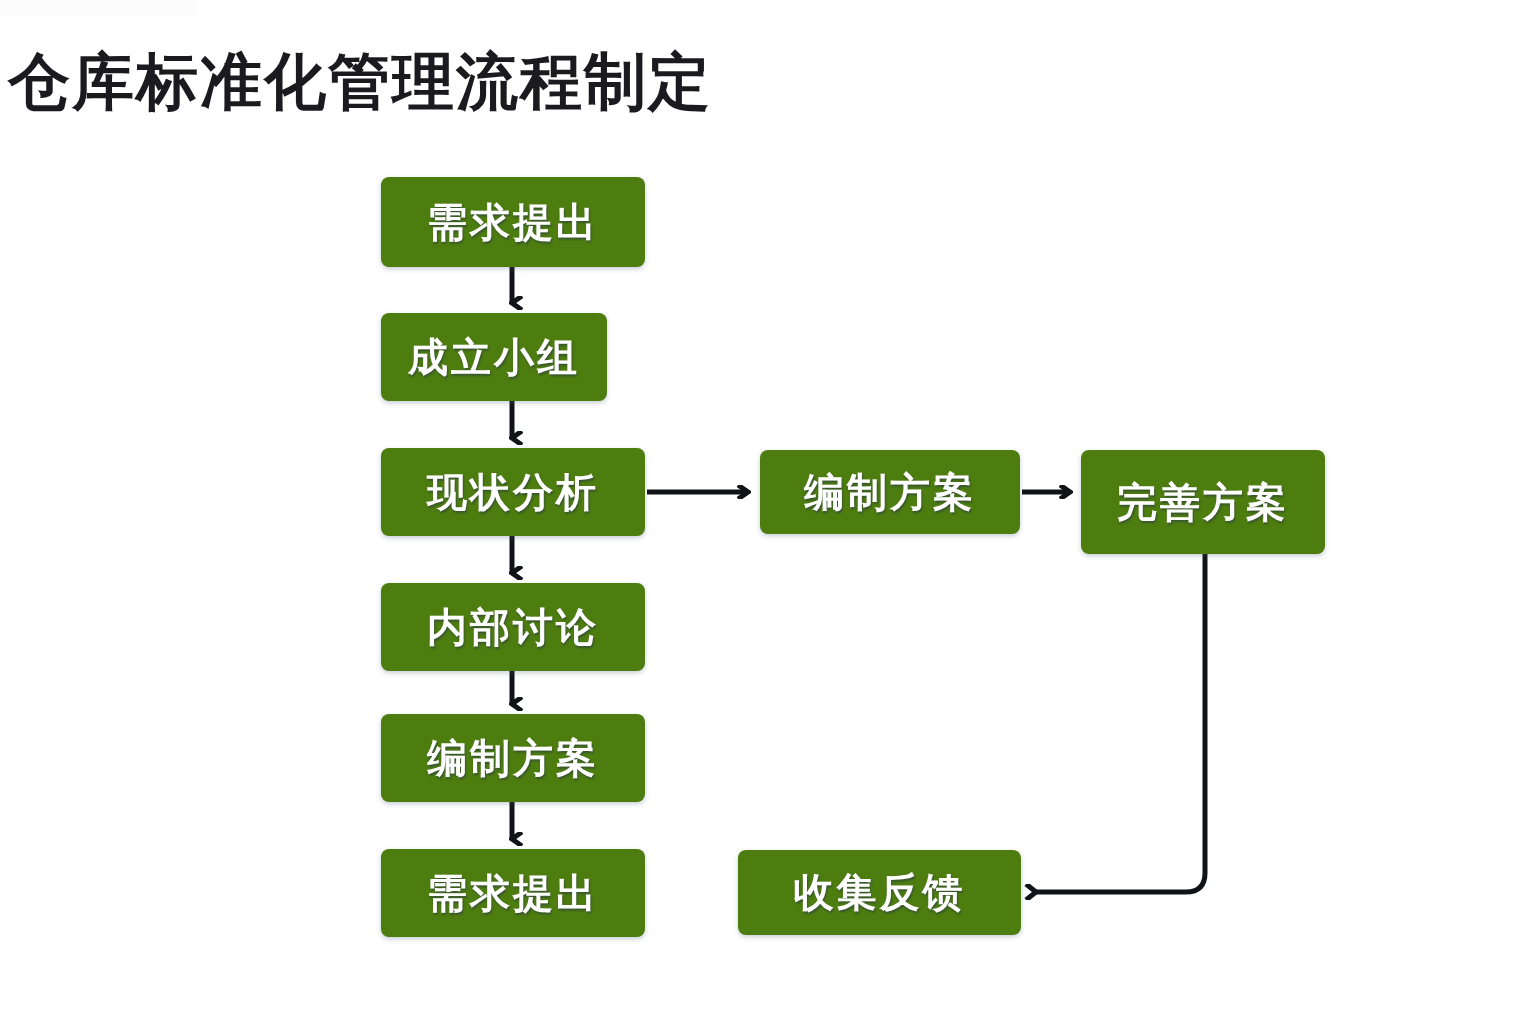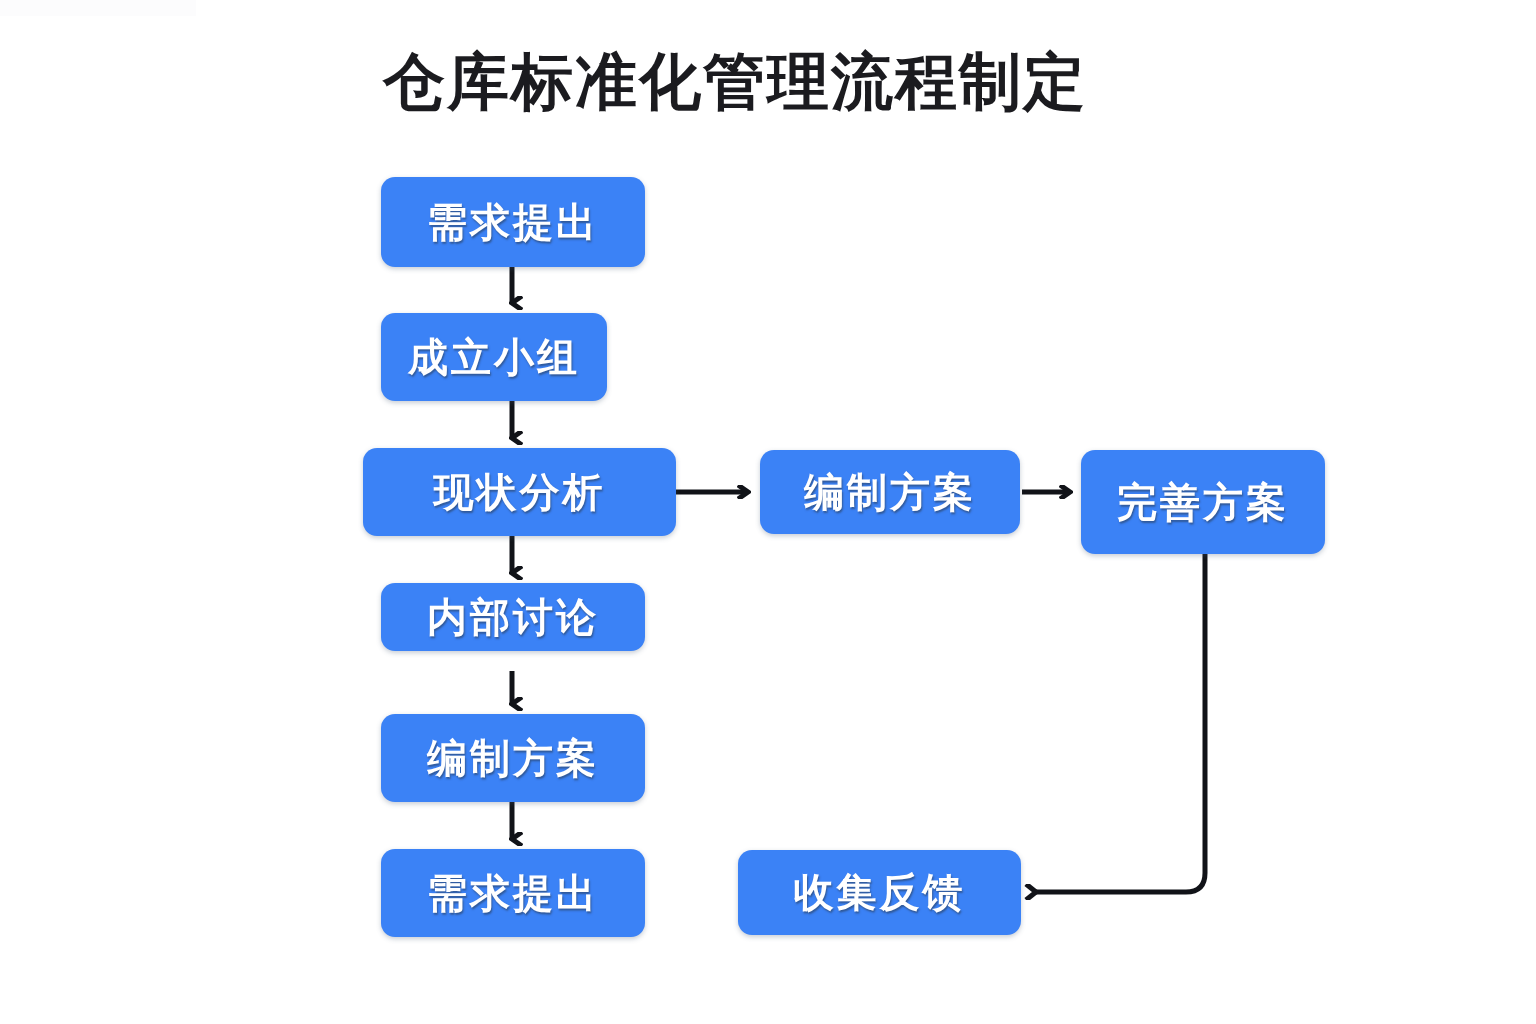--- a/index.html
+++ b/index.html
@@ -14,35 +14,34 @@
   #canvas{position:absolute;left:0;top:0;width:1536px;height:1024px;}
 
   
   .top-artifact{
     position:absolute;left:0;top:0;width:196px;height:16px;
     background:#fcfcfd;
   }
 
   .title{
     position:absolute;
-    left:0;top:48px;width:1470px;
-    text-align:center;
+    left:8px;top:48px;width:1470px;
     font-size:62px;
     font-weight:bold;
     color:#1b1b1f;
     letter-spacing:2px;
     line-height:1.1;
     white-space:nowrap;
   }
 
   .node{
     position:absolute;
     box-sizing:border-box;
-    background:#3b82f6;
-    border-radius:14px;
+    background:#4d7c0f;
+    border-radius:8px;
     display:flex;
     align-items:center;
     justify-content:center;
     color:#ffffff;
     font-size:40px;
     font-weight:bold;
     letter-spacing:3px;
     text-shadow:1px 2px 2px rgba(40,55,75,0.55);
     box-shadow:0 2px 5px rgba(70,90,115,0.30);
     user-select:none;
@@ -88,23 +87,23 @@
       <line x1="1022" y1="492" x2="1070" y2="492" marker-end="url(#ah-right)"></line>
 
       <path d="M1205,535 L1205,873 Q1205,892 1186,892 L1036,892" marker-end="url(#ah-left)"></path>
     </g>
   </svg>
 
   <div class="node" style="left:381px;top:177px;width:264px;height:90px;">需求提出</div>
 
   <div class="node" style="left:381px;top:313px;width:226px;height:88px;">成立小组</div>
 
-  <div class="node" style="left:363px;top:448px;width:313px;height:88px;">现状分析</div>
+  <div class="node" style="left:381px;top:448px;width:264px;height:88px;">现状分析</div>
 
-  <div class="node" style="left:381px;top:583px;width:264px;height:68px;">内部讨论</div>
+  <div class="node" style="left:381px;top:583px;width:264px;height:88px;">内部讨论</div>
 
   <div class="node" style="left:381px;top:714px;width:264px;height:88px;">编制方案</div>
 
   <div class="node" style="left:381px;top:849px;width:264px;height:88px;">需求提出</div>
 
   <div class="node" style="left:760px;top:450px;width:260px;height:84px;">编制方案</div>
 
   <div class="node" style="left:1081px;top:450px;width:244px;height:104px;">完善方案</div>
 
   <div class="node" style="left:738px;top:850px;width:283px;height:85px;">收集反馈</div>

